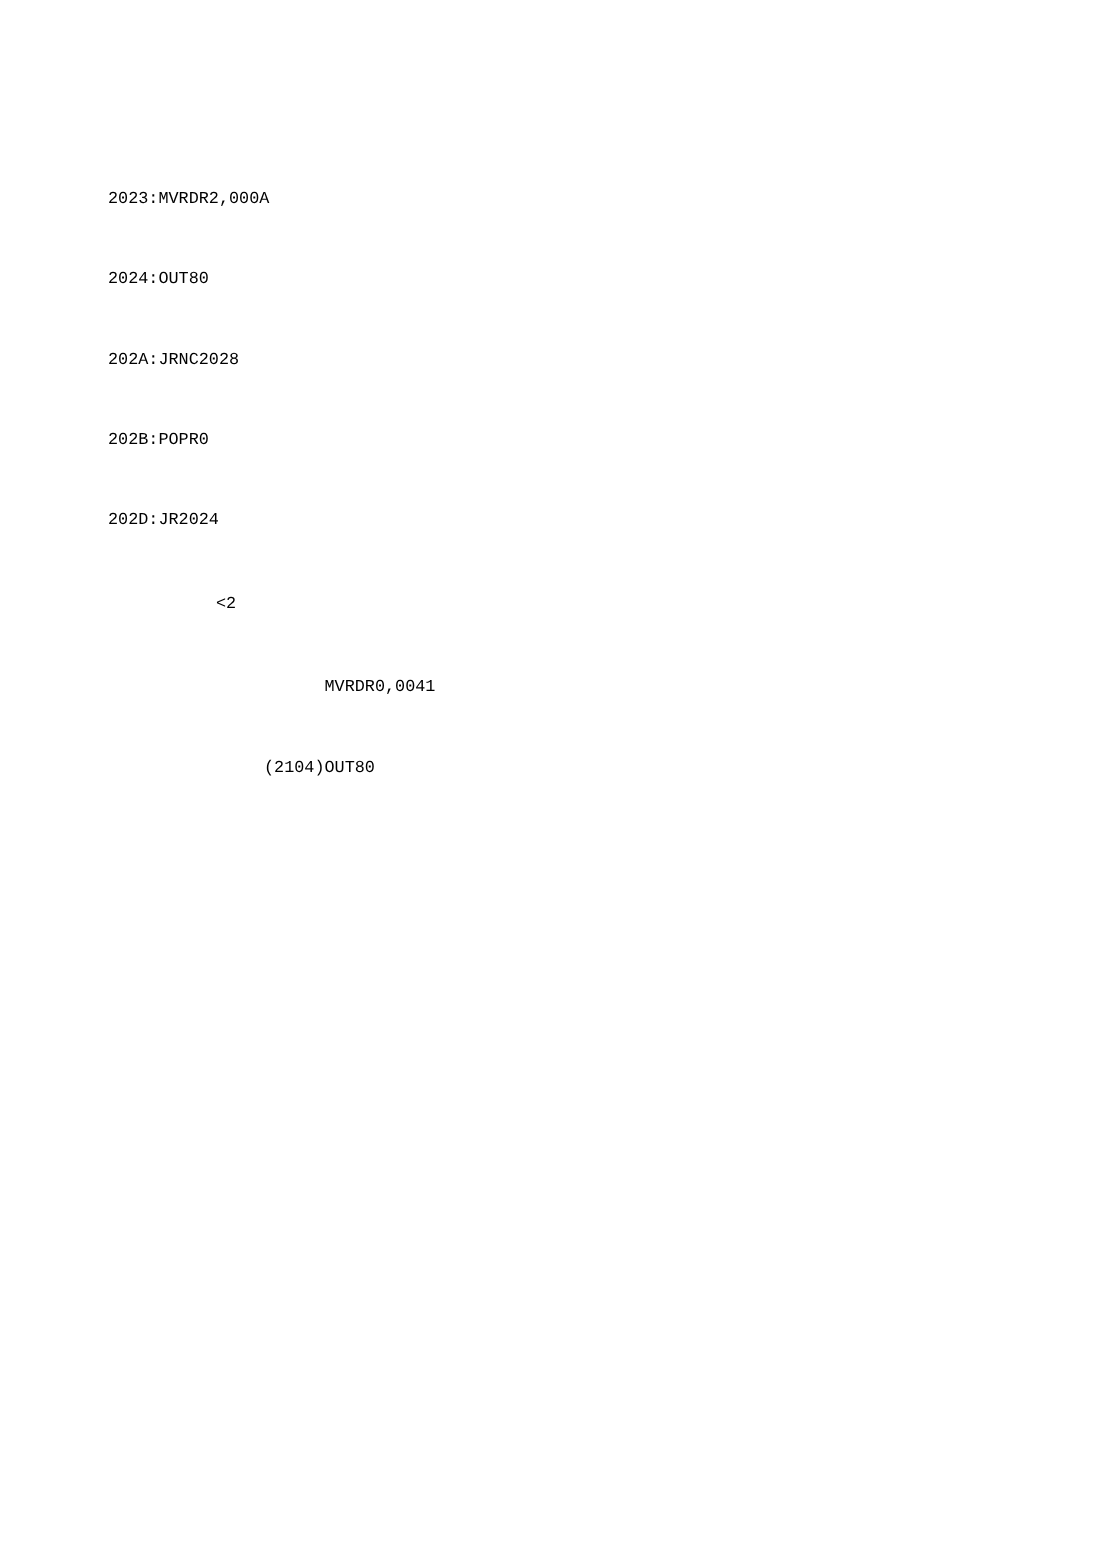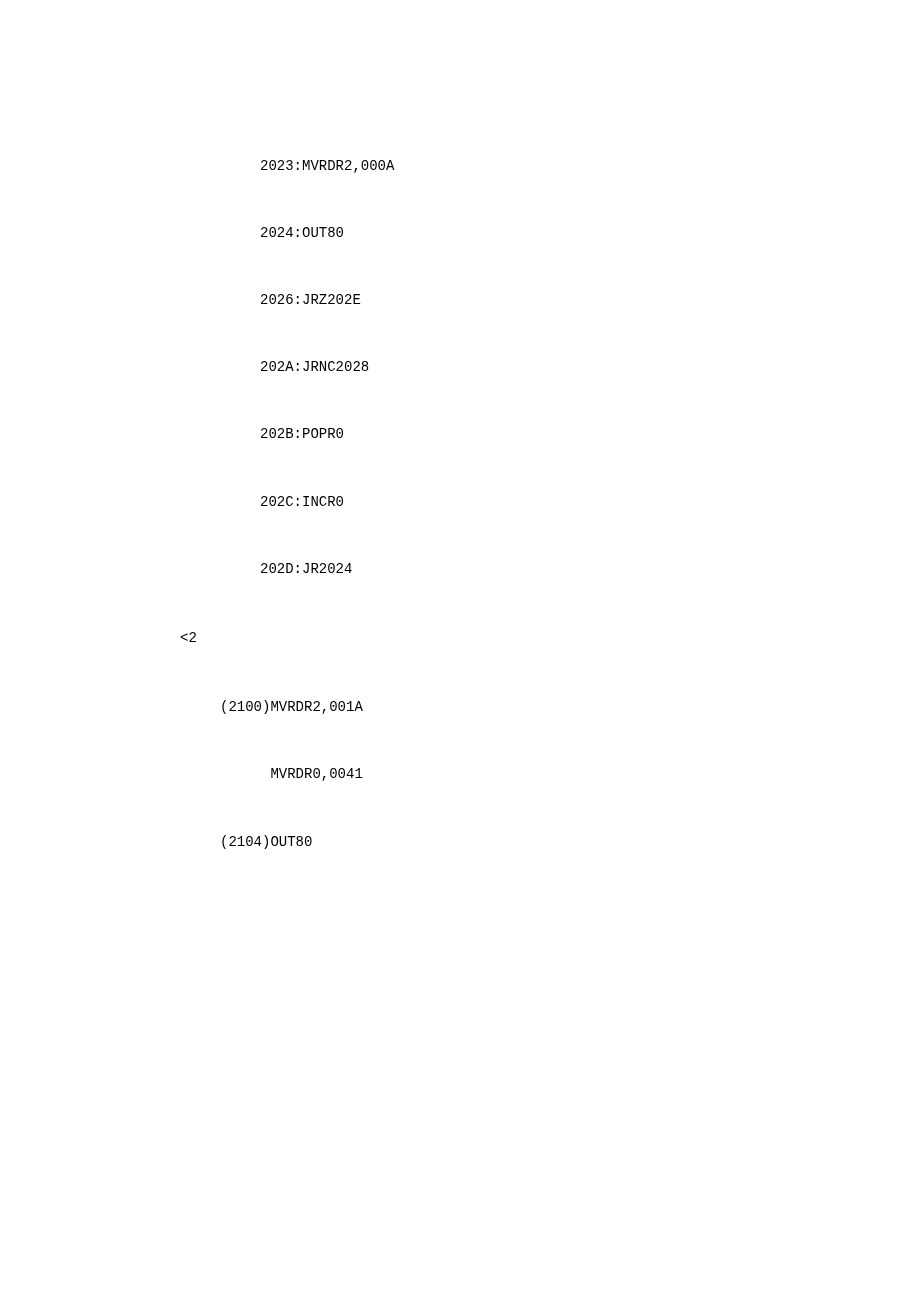--- a/index.html
+++ b/index.html
@@ -16,50 +16,46 @@
     min-height: 1301px;
     padding: 110px 90px 60px 90px;
     box-sizing: border-box;
     position: relative;
   }
   .mono {
     font-family: "SimSun", "Courier New", monospace;
     white-space: pre;
   }
   .code-block-1 {
-    margin-left: 170px;
   }
   .lt2 {
     margin-left: 90px;
     margin-top: 2px;
   }
   .code-block-2 {
     margin-left: 130px;
     margin-top: 2px;
   }
 </style>
 </head>
 <body>
 
 <div class="page">
 
   <div class="code-block-1 mono">
     <div>2023:MVRDR2,000A</div>
     <div>2024:OUT80</div>
-    <div>2026:JRZ202E</div>
     <div>202A:JRNC2028</div>
     <div>202B:POPR0</div>
-    <div>202C:INCR0</div>
     <div>202D:JR2024</div>
   </div>
 
   <div class="lt2 mono">&lt;2</div>
 
   <div class="code-block-2 mono">
-    <div>(2100)MVRDR2,001A</div>
     <div>      MVRDR0,0041</div>
     <div>(2104)OUT80</div>
     
     
     
     
     
     
     
     

